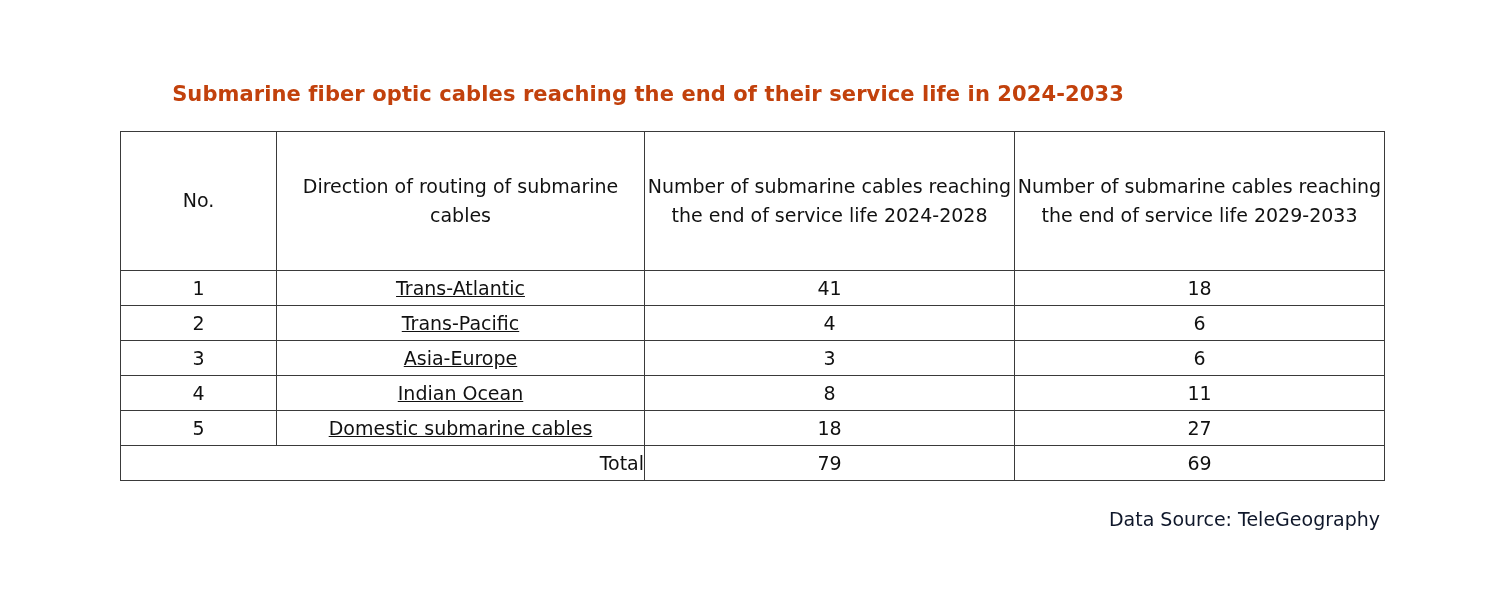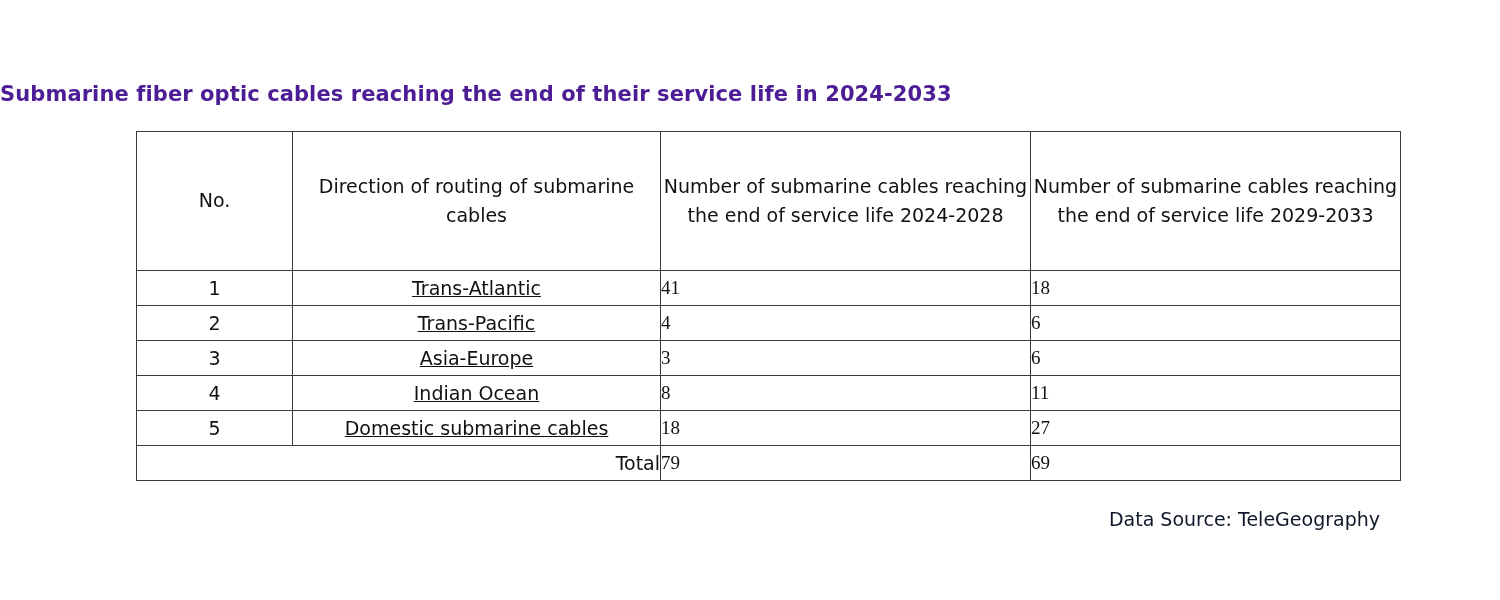--- a/index.html
+++ b/index.html
@@ -20,37 +20,36 @@
     left: 0;
     top: 0;
     width: 1500px;
     height: 600px;
   }
   .title {
     position: absolute;
     left: 0;
     top: 82px;
     width: 1296px;
-    text-align: left;
+    text-align: center;
     font-size: 21px;
     font-weight: bold;
     letter-spacing: 0.1px;
-    color: #4c1d95;
+    color: #c2410c;
   }
   .table-wrap {
     position: absolute;
     left: 120px;
     top: 131px;
     width: 1260px;
   }
   table.data-table {
     border-collapse: collapse;
     width: 1260px;
     table-layout: fixed;
-    margin-left: 16px;
   }
   table.data-table td,
   table.data-table th {
     border: 1px solid #3a3a3a;
     font-weight: normal;
     font-size: 19px;
     color: #111111;
     padding: 0;
   }
   thead th {
@@ -71,21 +70,21 @@
   }
   td.cell-no {
     text-align: center;
   }
   td.cell-dir {
     text-align: center;
     padding-left: 10px;
     text-decoration: underline;
   }
   td.cell-num {
-    font-family: Liberation Serif, serif;
+    text-align: center;
   }
   tr.total-row td.total-label {
     text-align: right;
   }
   .source {
     position: absolute;
     right: 120px;
     top: 508px;
     font-size: 19px;
     color: #0f172a;

